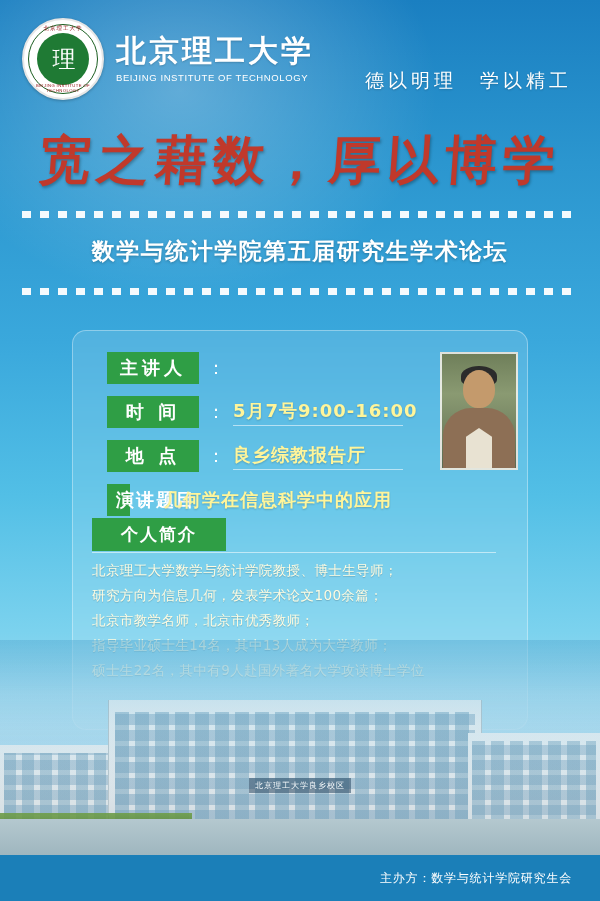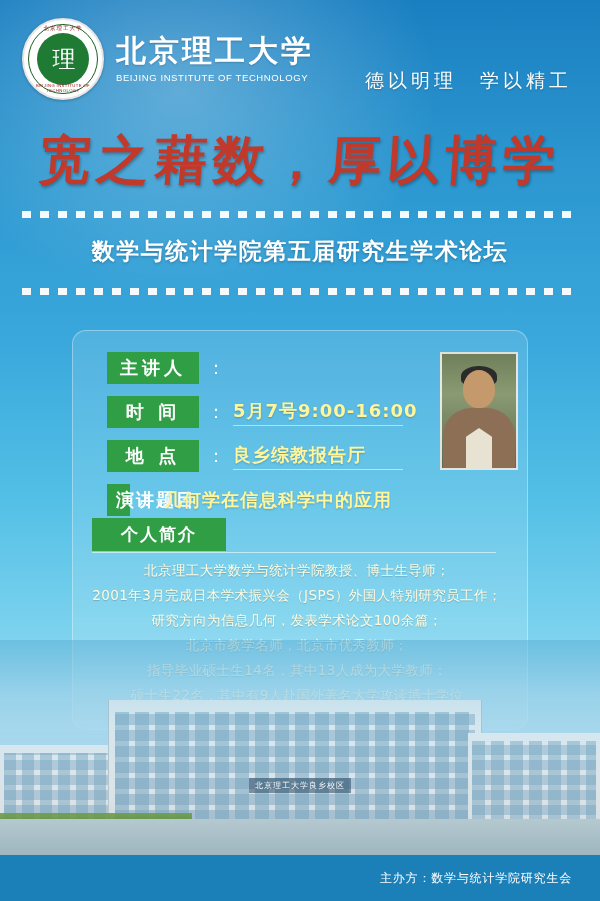--- a/index.html
+++ b/index.html
@@ -300,21 +300,20 @@
     top: 562px;
     width: 410px;
   }
   .bio-body p {
     margin: 0 0 7px 0;
     color: #fffbe0;
     font-size: 13.5px;
     letter-spacing: 0.4px;
     font-family: "DejaVu Sans", sans-serif;
     text-shadow: 0 1px 1px rgba(0,0,0,0.18);
-    text-align: center;
   }
   
   .building {
     position: absolute;
     left: 0; right: 0;
     bottom: 46px;
     height: 215px;
     overflow: hidden;
   }
   .bld-sky {
@@ -477,21 +476,20 @@
     <div class="body"></div>
     <div class="shirt"></div>
     <div class="hair"></div>
     <div class="head"></div>
   </div>
 
   <div class="bio-header">个人简介</div>
   <div class="bio-rule"></div>
   <div class="bio-body">
     <p>北京理工大学数学与统计学院教授、博士生导师；</p>
-    <p>2001年3月完成日本学术振兴会（JSPS）外国人特别研究员工作；</p>
     <p>研究方向为信息几何，发表学术论文100余篇；</p>
     <p>北京市教学名师，北京市优秀教师；</p>
     <p>指导毕业硕士生14名，其中13人成为大学教师；</p>
     <p>硕士生22名，其中有9人赴国外著名大学攻读博士学位</p>
   </div>
 
   <div class="building">
     <div class="bld-sky"></div>
     <div class="bld-left">
       <div class="glass"></div>

